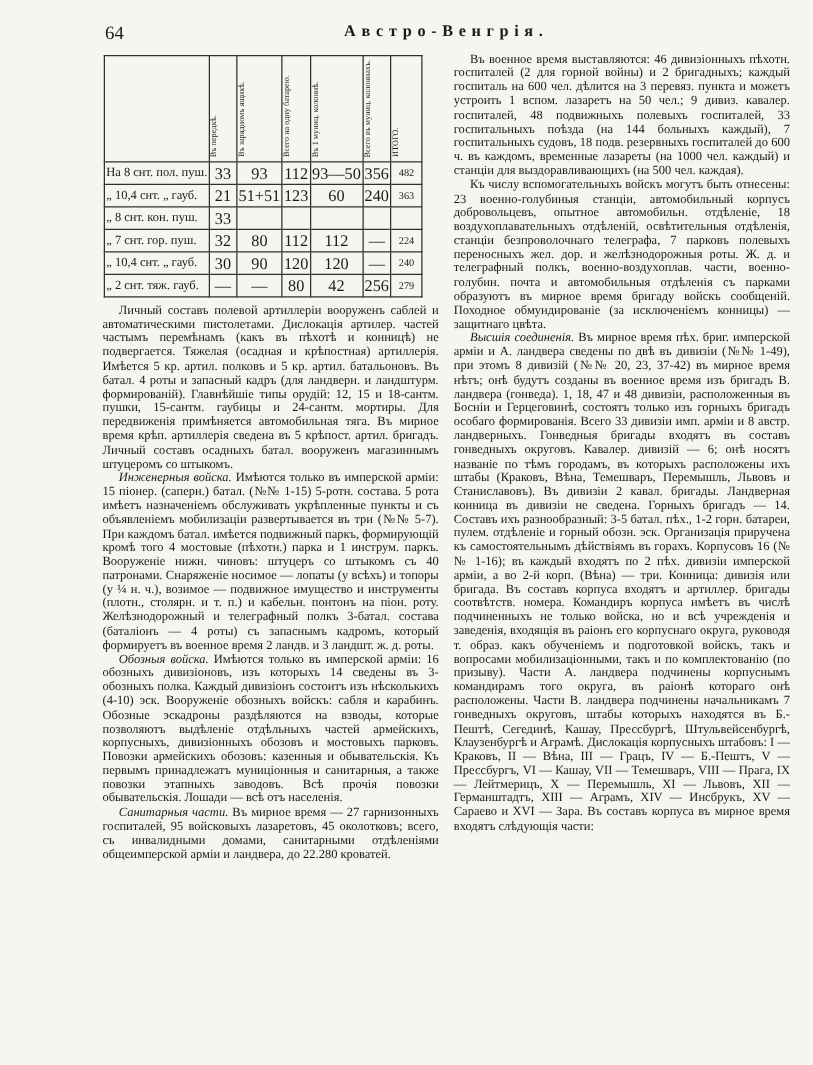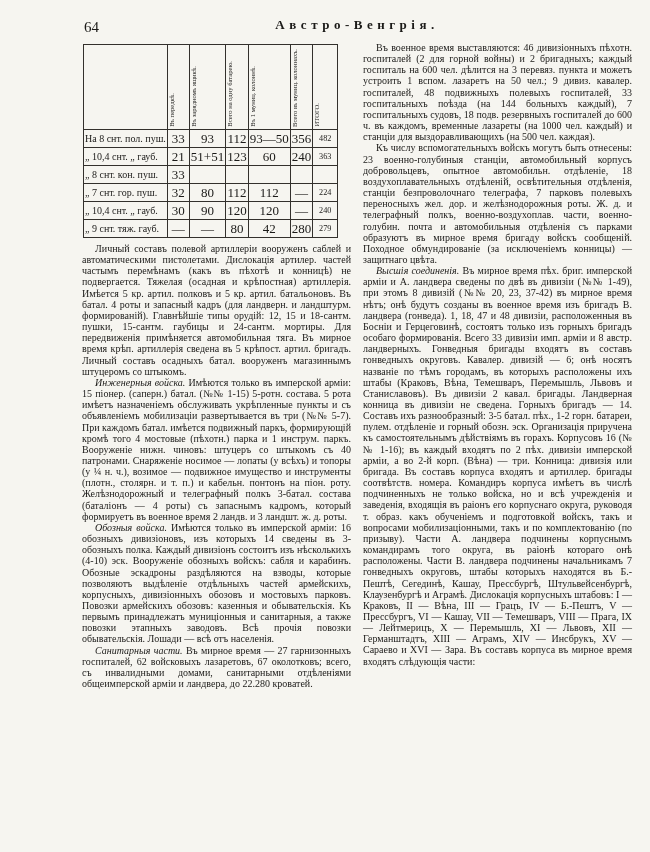--- a/index.html
+++ b/index.html
@@ -125,35 +125,35 @@
           <tr>
             <td class="lbl">„ 10,4 снт. „ гауб.</td>
             <td class="num">30</td>
             <td class="num">90</td>
             <td class="num">120</td>
             <td class="num">120</td>
             <td class="num">—</td>
             <td class="tot">240</td>
           </tr>
           <tr>
-            <td class="lbl">„ 9 снт. тяж. гауб.</td>
+            <td class="lbl">„ 2 снт. тяж. гауб.</td>
             <td class="num">—</td>
             <td class="num">—</td>
             <td class="num">80</td>
             <td class="num">42</td>
-            <td class="num">280</td>
+            <td class="num">256</td>
             <td class="tot">279</td>
           </tr>
         </tbody>
       </table>
 
       <p><span class="lead"></span><span>Личный составъ полевой артиллеріи вооруженъ саблей и автоматическими пистолетами. Дислокація артилер. частей частымъ перемѣнамъ (какъ въ пѣхотѣ и конницѣ) не подвергается. Тяжелая (осадная и крѣпостная) артиллерія. Имѣется 5 кр. артил. полковъ и 5 кр. артил. батальоновъ. Въ батал. 4 роты и запасный кадръ (для ландверн. и ландштурм. формированій). Главнѣйшіе типы орудій: 12, 15 и 18-сантм. пушки, 15-сантм. гаубицы и 24-сантм. мортиры. Для передвиженія примѣняется автомобильная тяга. Въ мирное время крѣп. артиллерія сведена въ 5 крѣпост. артил. бригадъ. Личный составъ осадныхъ батал. вооруженъ магазиннымъ штуцеромъ со штыкомъ.</span></p>
       <p><span class="lead">Инженерныя войска. </span><span>Имѣются только въ имперской арміи: 15 піонер. (саперн.) батал. (№№ 1-15) 5-ротн. состава. 5 рота имѣетъ назначеніемъ обслуживать укрѣпленные пункты и съ объявленіемъ мобилизаціи развертывается въ три (№№ 5-7). При каждомъ батал. имѣется подвижный паркъ, формирующій кромѣ того 4 мостовые (пѣхотн.) парка и 1 инструм. паркъ. Вооруженіе нижн. чиновъ: штуцеръ со штыкомъ съ 40 патронами. Снаряженіе носимое — лопаты (у всѣхъ) и топоры (у ¼ н. ч.), возимое — подвижное имущество и инструменты (плотн., столярн. и т. п.) и кабельн. понтонъ на піон. роту. Желѣзнодорожный и телеграфный полкъ 3-батал. состава (баталіонъ — 4 роты) съ запаснымъ кадромъ, который формируетъ въ военное время 2 ландв. и 3 ландшт. ж. д. роты.</span></p>
       <p><span class="lead">Обозныя войска. </span><span>Имѣются только въ имперской арміи: 16 обозныхъ дивизіоновъ, изъ которыхъ 14 сведены въ 3-обозныхъ полка. Каждый дивизіонъ состоитъ изъ нѣсколькихъ (4-10) эск. Вооруженіе обозныхъ войскъ: сабля и карабинъ. Обозные эскадроны раздѣляются на взводы, которые позволяютъ выдѣленіе отдѣльныхъ частей армейскихъ, корпусныхъ, дивизіонныхъ обозовъ и мостовыхъ парковъ. Повозки армейскихъ обозовъ: казенныя и обывательскія. Къ первымъ принадлежатъ муниціонныя и санитарныя, а также повозки этапныхъ заводовъ. Всѣ прочія повозки обывательскія. Лошади — всѣ отъ населенія.</span></p>
-      <p><span class="lead">Санитарныя части. </span><span>Въ мирное время — 27 гарнизонныхъ госпиталей, 62 войсковыхъ лазаретовъ, 67 околотковъ; всего, съ инвалидными домами, санитарными отдѣленіями общеимперской арміи и ландвера, до 22.280 кроватей.</span></p>
+      <p><span class="lead">Санитарныя части. </span><span>Въ мирное время — 27 гарнизонныхъ госпиталей, 95 войсковыхъ лазаретовъ, 45 околотковъ; всего, съ инвалидными домами, санитарными отдѣленіями общеимперской арміи и ландвера, до 22.280 кроватей.</span></p>
     </div>
 
     <div class="col">
       <p><span class="lead"></span><span>Въ военное время выставляются: 46 дивизіонныхъ пѣхотн. госпиталей (2 для горной войны) и 2 бригадныхъ; каждый госпиталь на 600 чел. дѣлится на 3 перевяз. пункта и можетъ устроить 1 вспом. лазаретъ на 50 чел.; 9 дивиз. кавалер. госпиталей, 48 подвижныхъ полевыхъ госпиталей, 33 госпитальныхъ поѣзда (на 144 больныхъ каждый), 7 госпитальныхъ судовъ, 18 подв. резервныхъ госпиталей до 600 ч. въ каждомъ, временные лазареты (на 1000 чел. каждый) и станціи для выздоравливающихъ (на 500 чел. каждая).</span></p>
       <p><span class="lead"></span><span>Къ числу вспомогательныхъ войскъ могутъ быть отнесены: 23 военно-голубиныя станціи, автомобильный корпусъ добровольцевъ, опытное автомобильн. отдѣленіе, 18 воздухоплавательныхъ отдѣленій, освѣтительныя отдѣленія, станціи безпроволочнаго телеграфа, 7 парковъ полевыхъ переносныхъ жел. дор. и желѣзнодорожныя роты. Ж. д. и телеграфный полкъ, военно-воздухоплав. части, военно-голубин. почта и автомобильныя отдѣленія съ парками образуютъ въ мирное время бригаду войскъ сообщеній. Походное обмундированіе (за исключеніемъ конницы) — защитнаго цвѣта.</span></p>
       <p><span class="lead">Высшія соединенія. </span><span>Въ мирное время пѣх. бриг. имперской арміи и А. ландвера сведены по двѣ въ дивизіи (№№ 1-49), при этомъ 8 дивизій (№№ 20, 23, 37-42) въ мирное время нѣтъ; онѣ будутъ созданы въ военное время изъ бригадъ В. ландвера (гонведа). 1, 18, 47 и 48 дивизіи, расположенныя въ Босніи и Герцеговинѣ, состоятъ только изъ горныхъ бригадъ особаго формированія. Всего 33 дивизіи имп. арміи и 8 австр. ландверныхъ. Гонведныя бригады входятъ въ составъ гонведныхъ округовъ. Кавалер. дивизій — 6; онѣ носятъ названіе по тѣмъ городамъ, въ которыхъ расположены ихъ штабы (Краковъ, Вѣна, Темешваръ, Перемышль, Львовъ и Станиславовъ). Въ дивизіи 2 кавал. бригады. Ландверная конница въ дивизіи не сведена. Горныхъ бригадъ — 14. Составъ ихъ разнообразный: 3-5 батал. пѣх., 1-2 горн. батареи, пулем. отдѣленіе и горный обозн. эск. Организація приручена къ самостоятельнымъ дѣйствіямъ въ горахъ. Корпусовъ 16 (№№ 1-16); въ каждый входятъ по 2 пѣх. дивизіи имперской арміи, а во 2-й корп. (Вѣна) — три. Конница: дивизія или бригада. Въ составъ корпуса входятъ и артиллер. бригады соотвѣтств. номера. Командиръ корпуса имѣетъ въ числѣ подчиненныхъ не только войска, но и всѣ учрежденія и заведенія, входящія въ раіонъ его корпуснаго округа, руководя т. образ. какъ обученіемъ и подготовкой войскъ, такъ и вопросами мобилизаціонными, такъ и по комплектованію (по призыву). Части А. ландвера подчинены корпуснымъ командирамъ того округа, въ раіонѣ котораго онѣ расположены. Части В. ландвера подчинены начальникамъ 7 гонведныхъ округовъ, штабы которыхъ находятся въ Б.-Пештѣ, Сегединѣ, Кашау, Прессбургѣ, Штульвейсенбургѣ, Клаузенбургѣ и Аграмѣ. Дислокація корпусныхъ штабовъ: I — Краковъ, II — Вѣна, III — Грацъ, IV — Б.-Пештъ, V — Прессбургъ, VI — Кашау, VII — Темешваръ, VIII — Прага, IX — Лейтмерицъ, X — Перемышль, XI — Львовъ, XII — Германштадтъ, XIII — Аграмъ, XIV — Инсбрукъ, XV — Сараево и XVI — Зара. Въ составъ корпуса въ мирное время входятъ слѣдующія части:</span></p>
     </div>
 
   </div>
 </div>

